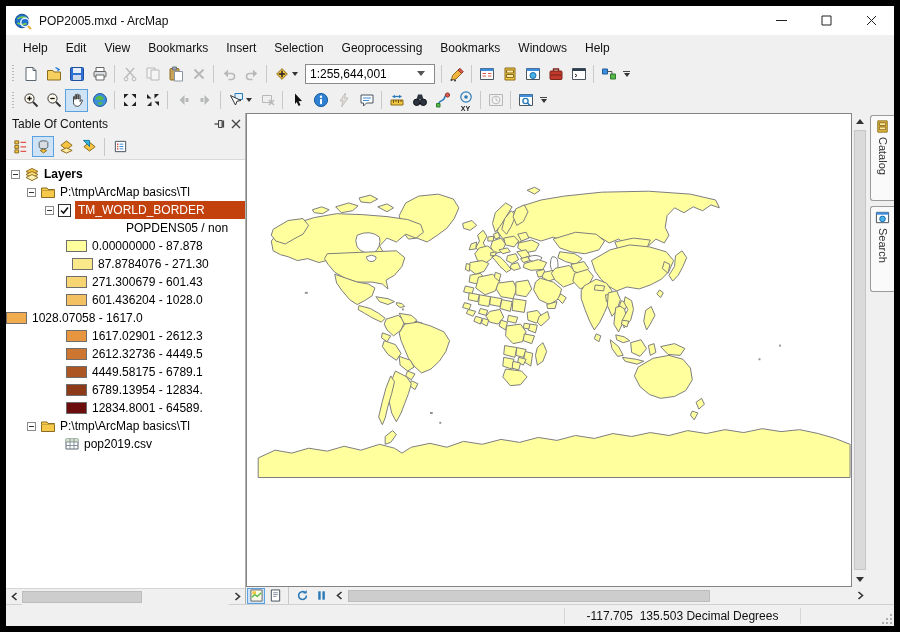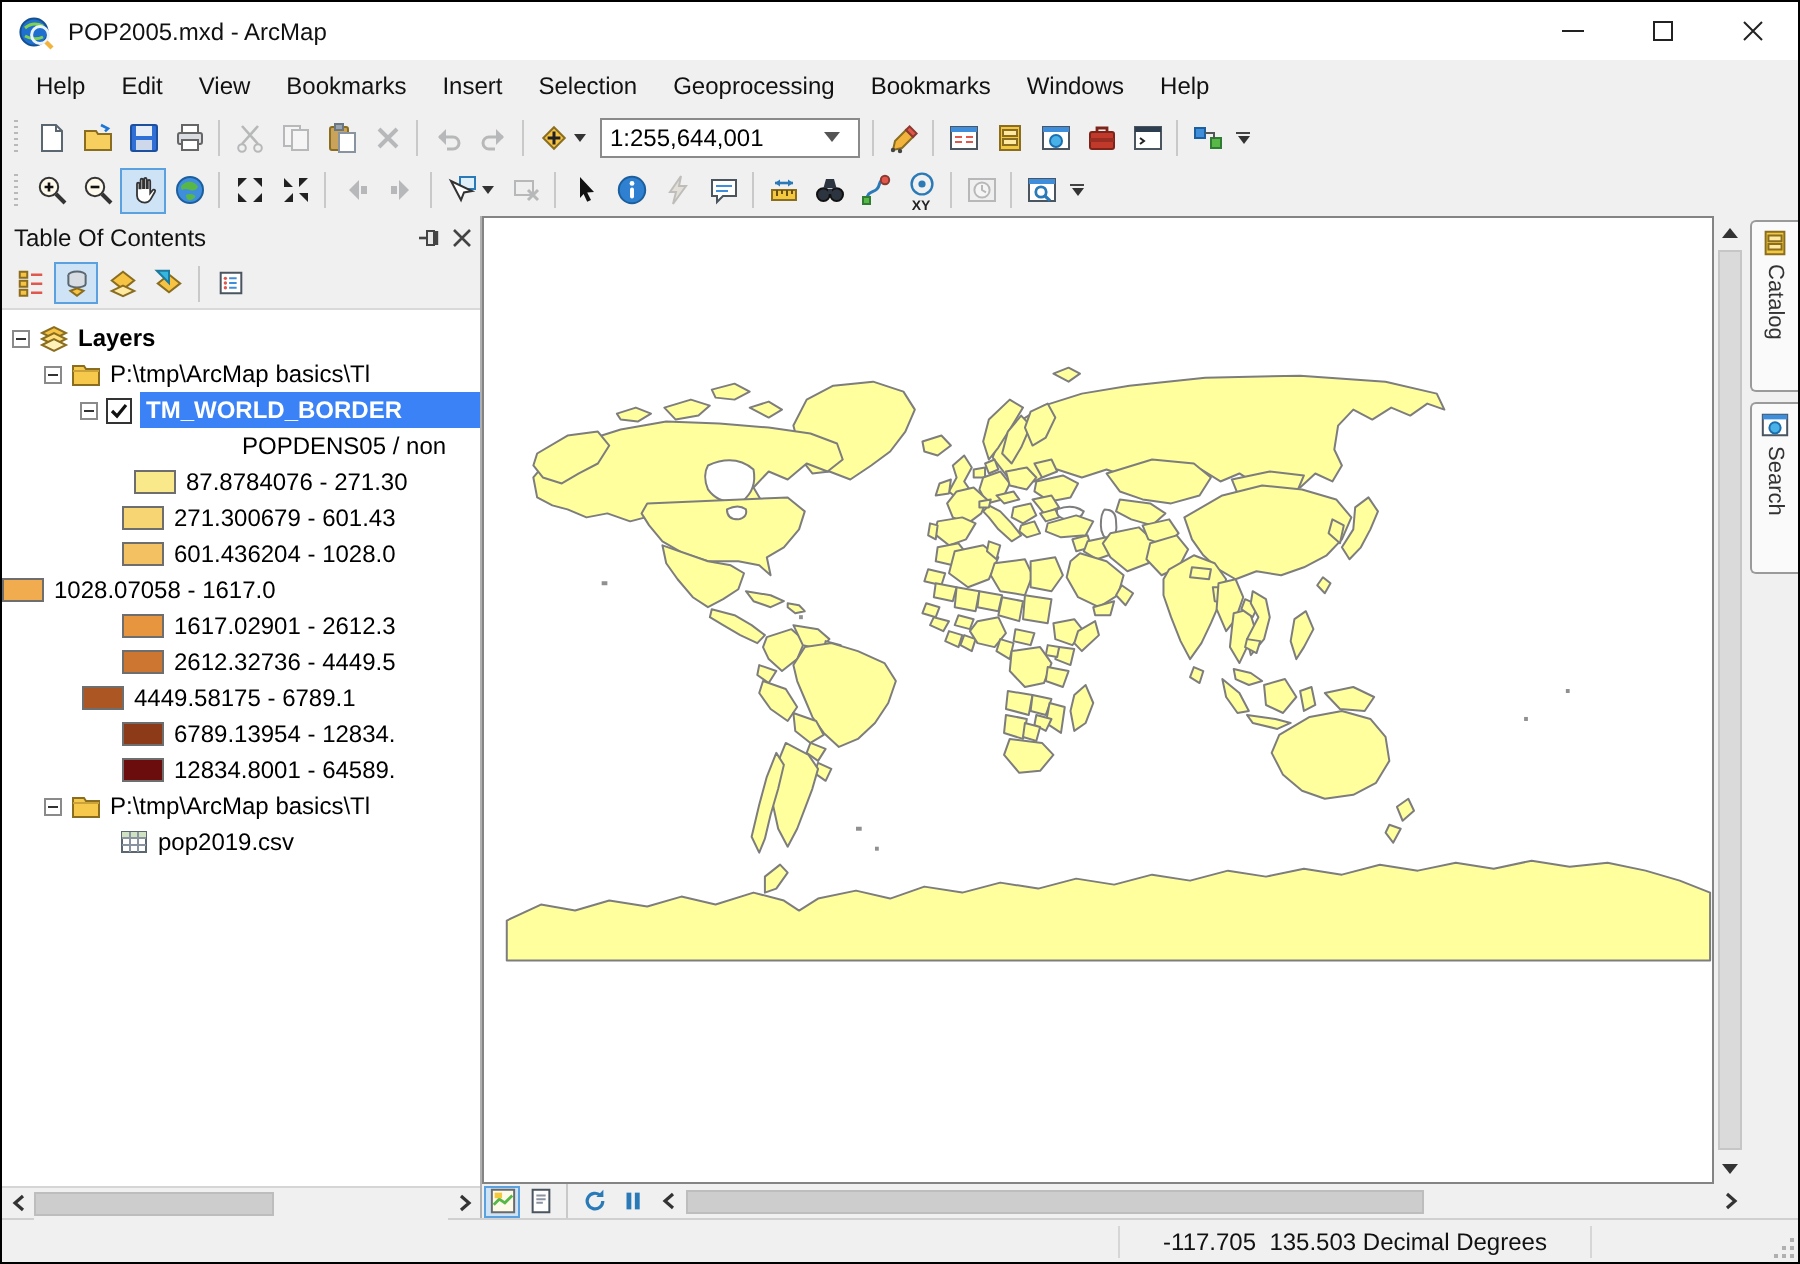--- a/index.html
+++ b/index.html
@@ -1,18 +1,18 @@
 <!DOCTYPE html>
 <html><head>
 <meta charset="utf-8">
 <style>
   * { box-sizing: border-box; }
   html,body { margin:0; padding:0; background:#444; }
   body { width:900px; height:632px; font-family:"Liberation Sans", sans-serif; font-size:12px; -webkit-user-select:none; user-select:none; overflow:hidden; }
-  .window { width:900px; height:632px; border:1px solid #000000; background:#f0f0f0; display:flex; flex-direction:column; }
+  .window { width:900px; height:632px; border:6px solid #000000; background:#f0f0f0; display:flex; flex-direction:column; }
 
   
   .titlebar { height:29px; background:#fff; display:flex; align-items:center; padding-left:8px; flex:0 0 auto; }
   .titlebar .app-icon { width:18px; height:18px; margin-right:7px; }
   .titlebar .title { font-size:12px; color:#111; }
   .win-controls { margin-left:auto; display:flex; height:100%; }
   .win-btn { width:45px; height:100%; display:flex; align-items:center; justify-content:center; }
 
   
   .menubar { height:25px; background:#f0f0f0; display:flex; align-items:center; padding-left:8px; flex:0 0 auto; }
@@ -47,21 +47,21 @@
   .toc-btn { width:22px; height:21px; display:flex; align-items:center; justify-content:center; border:1px solid transparent; }
   .toc-btn.sel { border:1px solid #5ba1e0; background:#cfe3f7; }
   .toc-btn svg { width:15px; height:15px; }
   .toc-tree { flex:1 1 auto; background:#fff; overflow:hidden; padding-top:5px; border-top:1px solid #d9d9d9; }
   .trow { height:18px; display:flex; align-items:center; white-space:nowrap; overflow:hidden; }
   .expander { width:9px; height:9px; border:1px solid #8a8a8a; background:#fff; display:flex; align-items:center; justify-content:center; flex:0 0 auto; margin-right:4px; }
   .expander i { display:block; width:5px; height:1px; background:#333; }
   .ticon { width:16px; height:16px; margin-right:4px; flex:0 0 auto; }
   .checkbox { width:13px; height:13px; border:1px solid #333; background:#fff; margin-right:4px; display:flex; align-items:center; justify-content:center; flex:0 0 auto; }
   .checkbox svg { width:11px; height:11px; }
-  .sel-label { background:#3b82f6; color:#fff; padding:11px 3px; flex:1;font-weight:bold; }
+  .sel-label { background:#c2410c; color:#fff; padding:11px 3px; flex:1; }
   .swatch { width:21px; height:12px; border:1px solid #6e6e6e; margin-right:5px; flex:0 0 auto; }
   .hscroll { height:16px; background:#f0f0f0; border-top:1px solid #d5d5d5; display:flex; align-items:center; flex:0 0 auto; }
   .sbtn { width:16px; height:16px; display:flex; align-items:center; justify-content:center; }
   .thumb-h { height:12px; background:#cdcdcd; border:1px solid #bdbdbd; }
   .track { background:#f0f0f0; position:relative; flex:1; height:16px; display:flex; align-items:center; }
 
   
   .map-col { flex:1 1 auto; display:flex; flex-direction:column; min-width:0; background:#f0f0f0; }
   .map-row { flex:1 1 auto; display:flex; min-height:0; }
   .map-canvas { flex:1 1 auto; background:#fff; border:1px solid #848484; position:relative; overflow:hidden; }
@@ -508,20 +508,24 @@
           <span class="checkbox">
               <svg viewBox="0 0 11 11">
                 <path d="M2 5.5l2.5 2.5L9 2.5" fill="none" stroke="#111" stroke-width="1.6"></path>
               </svg>
             </span>
           <span class="sel-label">TM_WORLD_BORDER</span>
         </div>
         <div class="trow" style="padding-left:120px">
           <span>POPDENS05 / non</span>
         </div>
+        <div class="trow" style="padding-left:60px">
+            <span class="swatch" style="background: rgb(255, 255, 158);"></span>
+            <span>0.00000000 - 87.878</span>
+          </div>
         <div class="trow" style="padding-left:66px">
             <span class="swatch" style="background: rgb(250, 233, 138);"></span>
             <span>87.8784076 - 271.30</span>
           </div>
         <div class="trow" style="padding-left:60px">
             <span class="swatch" style="background: rgb(247, 213, 114);"></span>
             <span>271.300679 - 601.43</span>
           </div>
         <div class="trow" style="padding-left:60px">
             <span class="swatch" style="background: rgb(244, 193, 98);"></span>
@@ -532,21 +536,21 @@
             <span>1028.07058 - 1617.0</span>
           </div>
         <div class="trow" style="padding-left:60px">
             <span class="swatch" style="background: rgb(232, 149, 64);"></span>
             <span>1617.02901 - 2612.3</span>
           </div>
         <div class="trow" style="padding-left:60px">
             <span class="swatch" style="background: rgb(204, 118, 49);"></span>
             <span>2612.32736 - 4449.5</span>
           </div>
-        <div class="trow" style="padding-left:40px">
+        <div class="trow" style="padding-left:60px">
             <span class="swatch" style="background: rgb(172, 87, 35);"></span>
             <span>4449.58175 - 6789.1</span>
           </div>
         <div class="trow" style="padding-left:60px">
             <span class="swatch" style="background: rgb(140, 58, 23);"></span>
             <span>6789.13954 - 12834.</span>
           </div>
         <div class="trow" style="padding-left:60px">
             <span class="swatch" style="background: rgb(107, 13, 12);"></span>
             <span>12834.8001 - 64589.</span>

